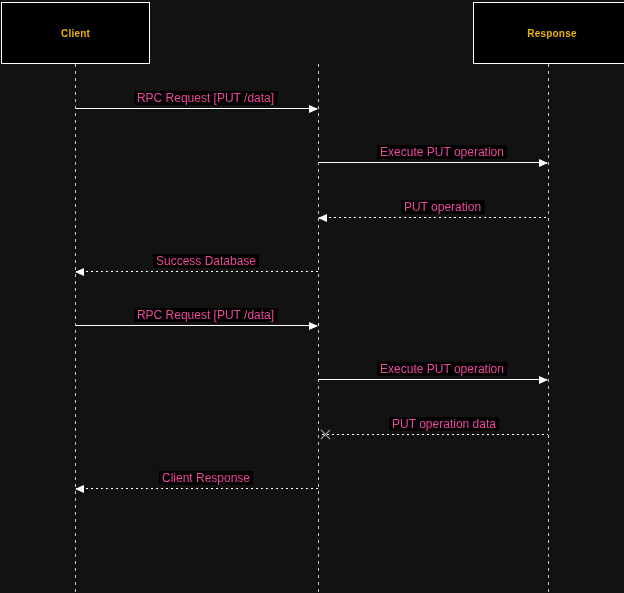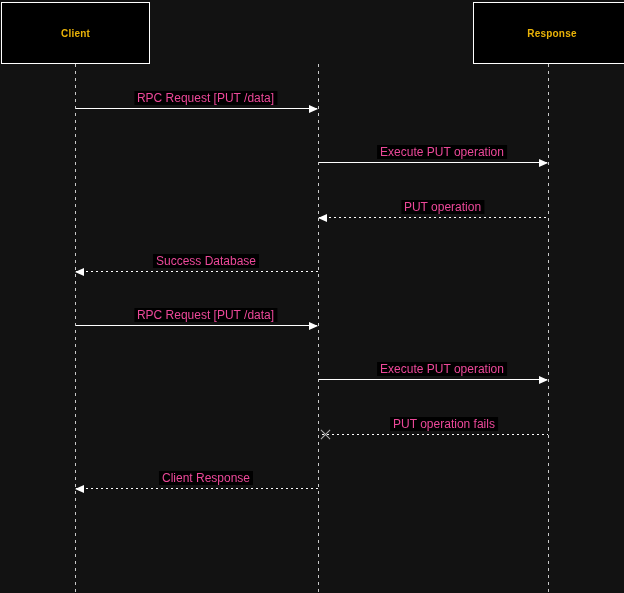--- a/index.html
+++ b/index.html
@@ -85,21 +85,21 @@
 
   <div class="msg solid" style="left:319px;top:379px;width:228px;">
     <div class="line"></div>
     <span class="arrowhead right"></span>
     <span class="label">Execute PUT operation</span>
   </div>
 
   <div class="msg dashed" style="left:322px;top:434px;width:226px;">
     <div class="line"></div>
     <span class="cross"></span>
-    <span class="label">PUT operation fails</span>
+    <span class="label">PUT operation data</span>
   </div>
 
   <div class="msg dashed" style="left:76px;top:488px;width:242px;">
     <div class="line"></div>
     <span class="arrowhead left"></span>
     <span class="label">Client Response</span>
   </div>
 
 </div>
 

